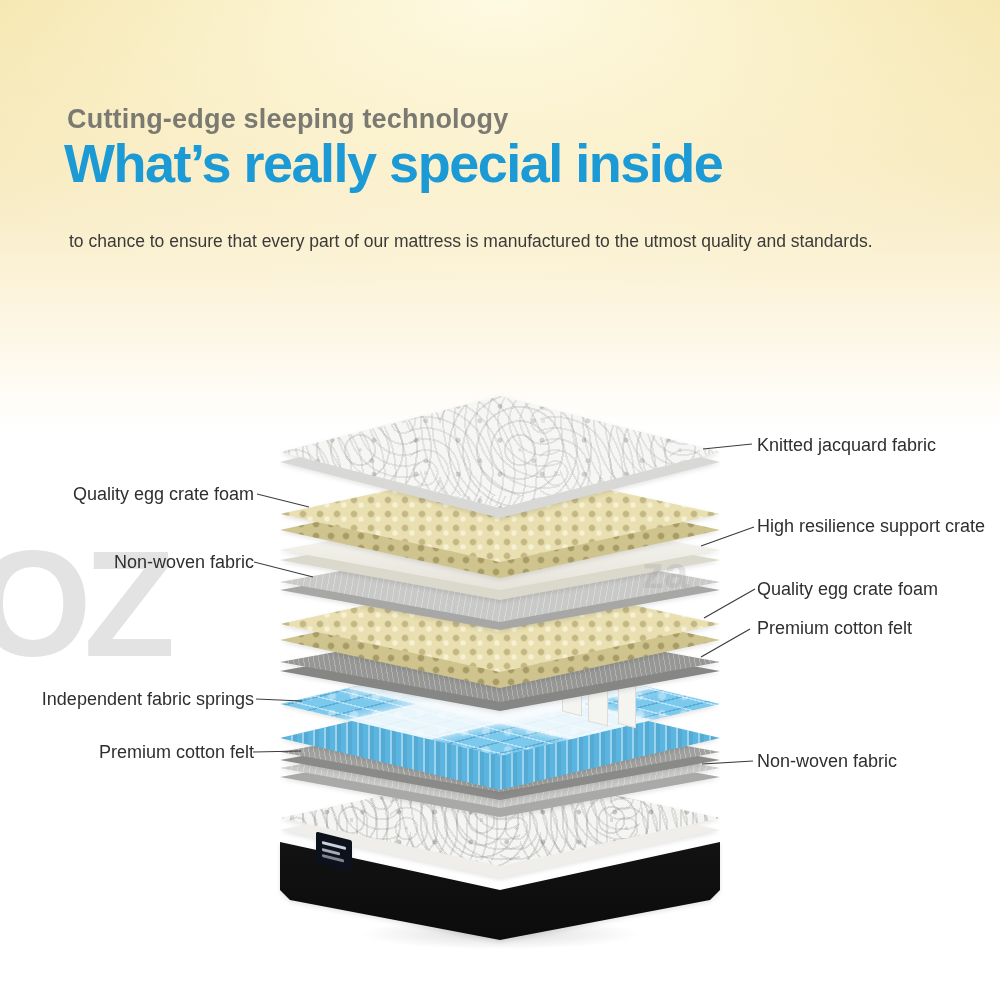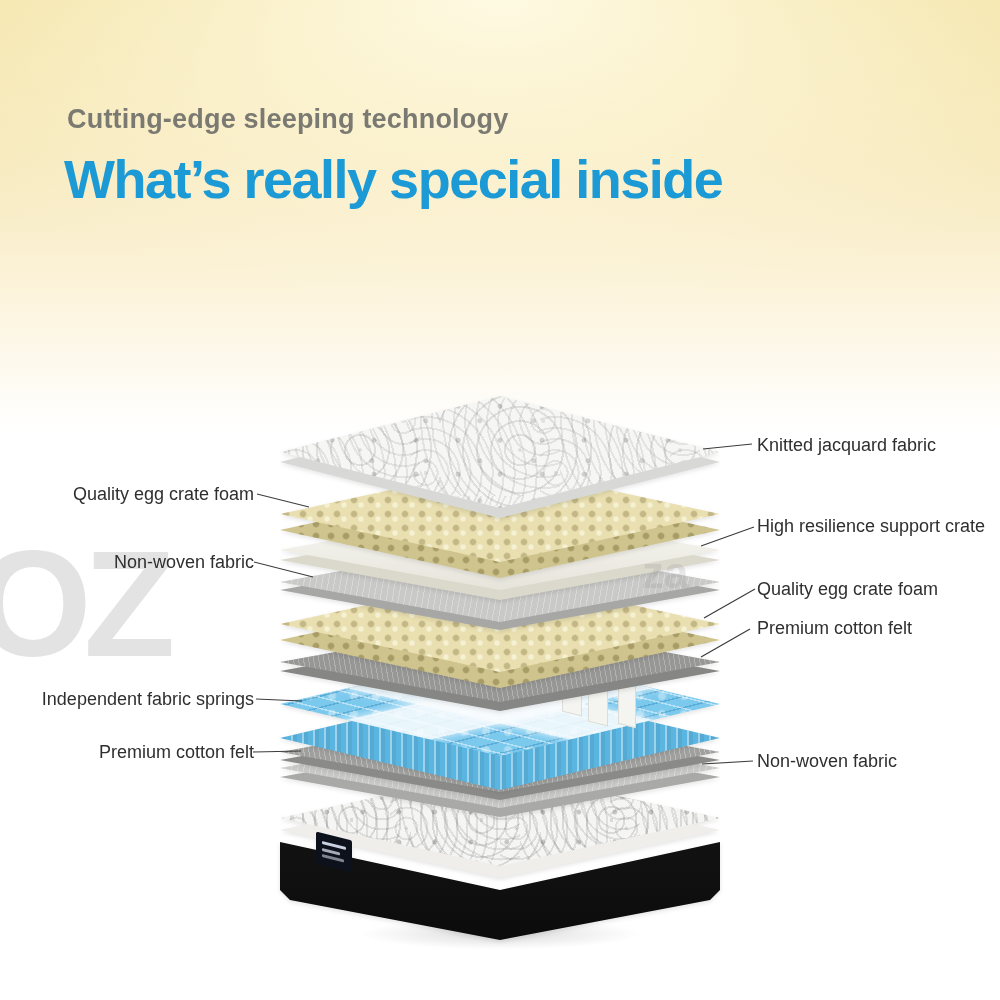--- a/index.html
+++ b/index.html
@@ -13,21 +13,21 @@
       radial-gradient(90% 42% at 50% 0%, rgba(255,251,230,.95) 0%, rgba(255,251,230,0) 75%),
       linear-gradient(180deg, #f3e2a2 0%, #f7e9bc 16%, #fcf4dd 30%, #ffffff 43%, #ffffff 100%);
   }
 
   
   .eyebrow {
     position:absolute; left:67px; top:104px;
     font-size:27px; font-weight:700; color:#7b7a72; letter-spacing:.2px;
   }
   .title {
-    position:absolute; left:64px; top:148px;
+    position:absolute; left:64px; top:132px;
     font-size:54px; font-weight:800; color:#1b9ad6; letter-spacing:-1.5px;
   }
   .desc {
     position:absolute; left:69px; top:229px;
     font-size:17.5px; color:#3a3a38; line-height:24px;
   }
 
   
   .wm { position:absolute; z-index:35; font-weight:800; pointer-events:none; }
   .wm-left  { left:-25px; top:518px; font-size:150px; letter-spacing:-8px; color:rgba(145,145,145,.25); }
@@ -120,20 +120,21 @@
   .lbl-left  { left:8px; width:246px; text-align:right; }
   .lbl-right { left:757px; }
   #leader-lines { position:absolute; left:0; top:0; z-index:40; pointer-events:none; }
 </style>
 </head>
 <body>
 
 <div class="eyebrow">Cutting-edge sleeping technology</div>
 <div class="title">What’s really special inside</div>
 <div class="desc">
+  <div>to chance to ensure that every part of our mattress is manufactured to the utmost quality and standards.</div>
 </div>
 
 <div class="wm wm-left">OZ</div>
 <div class="wm wm-right">za</div>
 
 <div class="lay" style="top:396px;z-index:30;height:130px;">
   <div class="face" style="top:10px;width:440px;height:112px;background:#d8d8d6;"></div>
   <div class="face tx-jacquard" style="width:440px;height:112px;"></div>
 </div>
 

